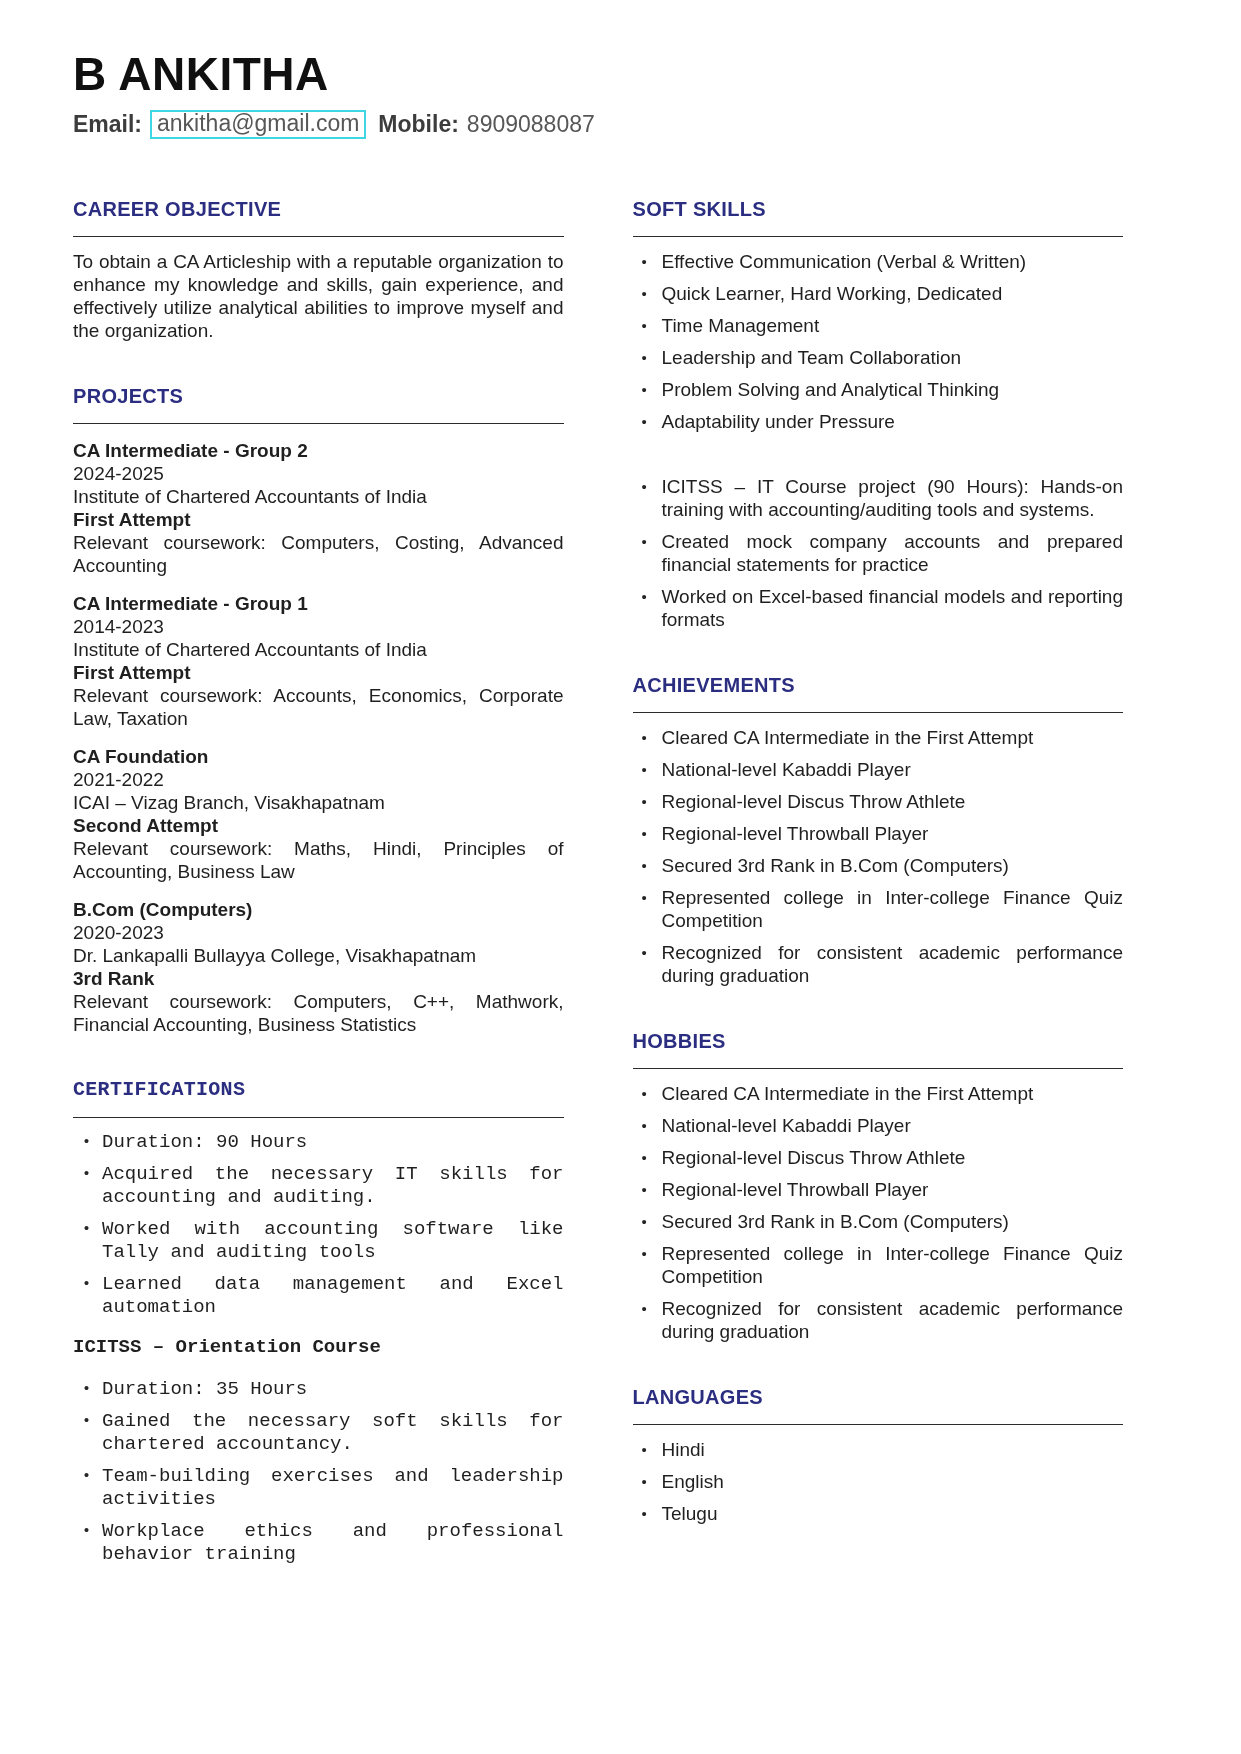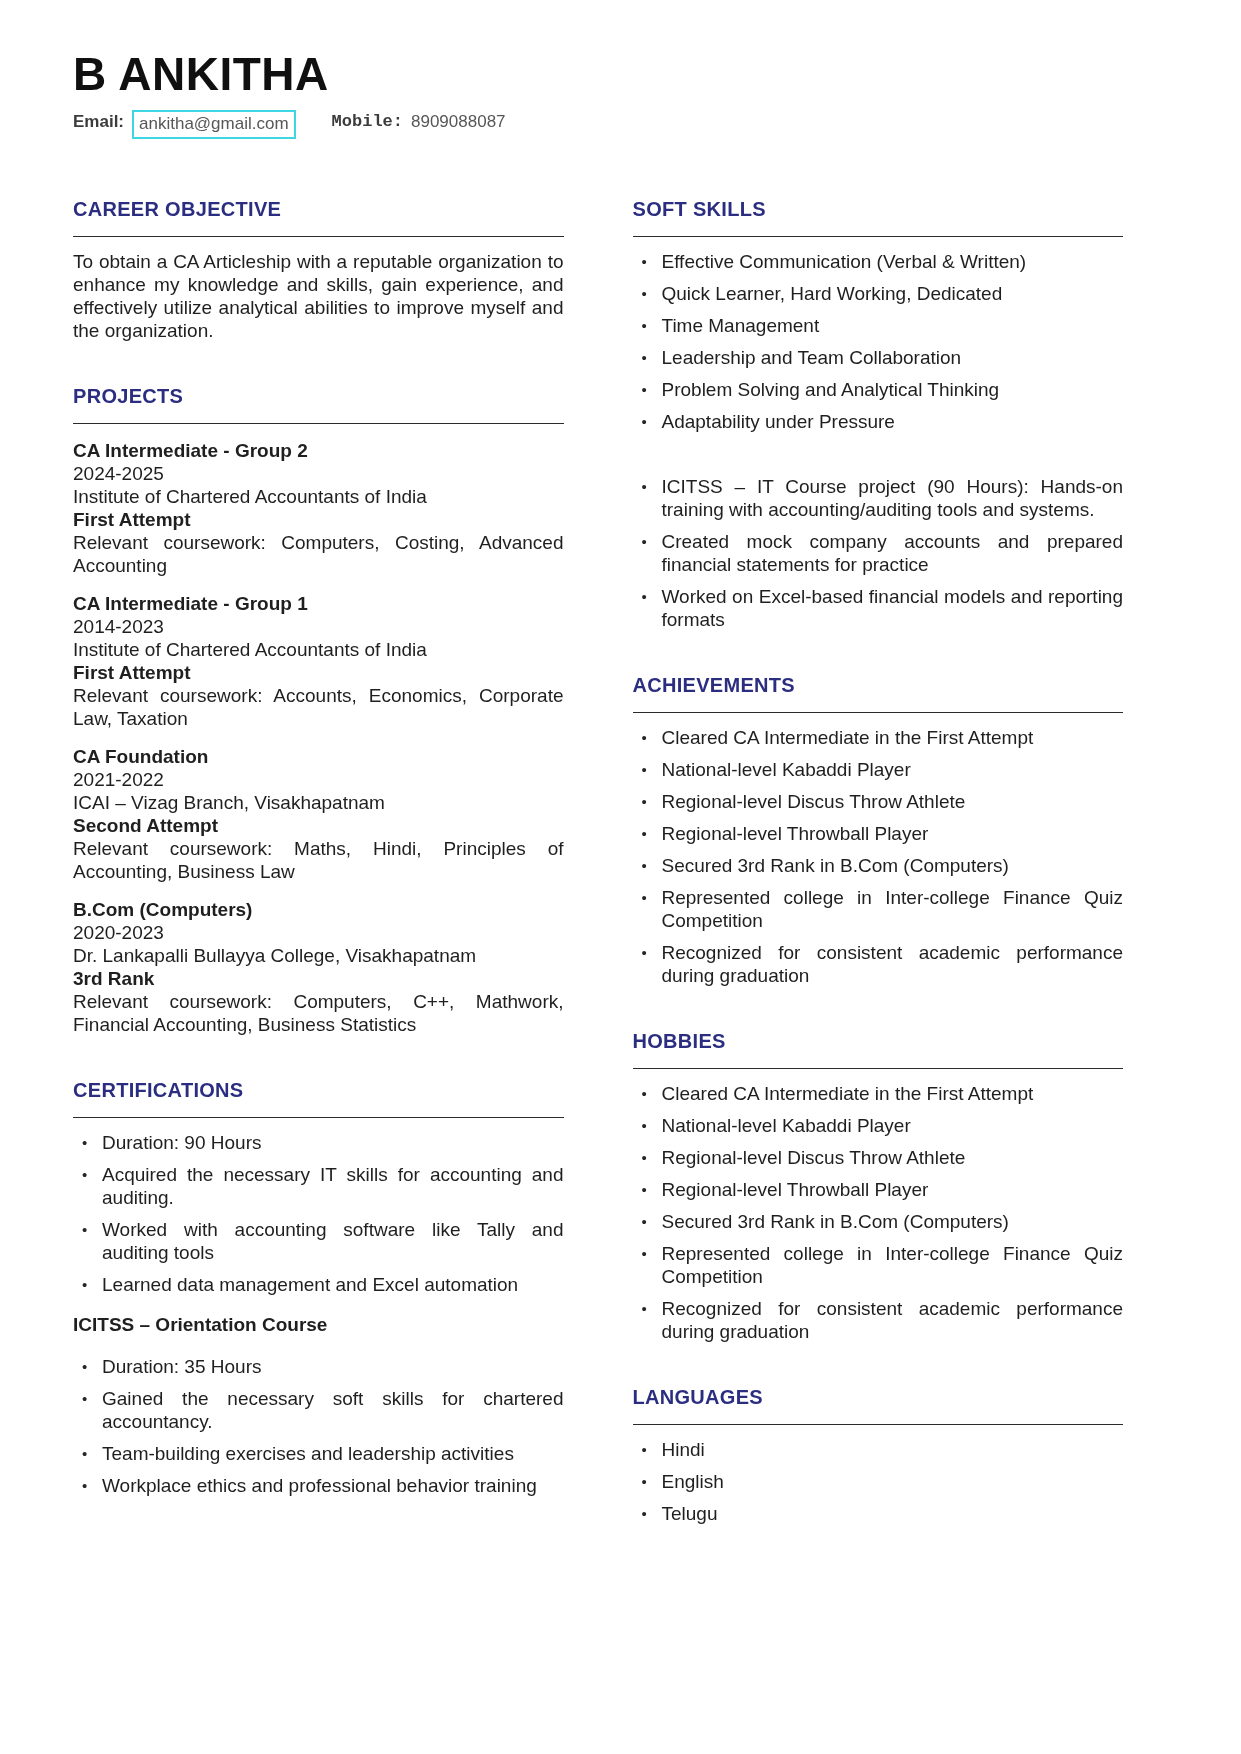--- a/index.html
+++ b/index.html
@@ -21,38 +21,38 @@
     padding:48px 88px 0 73px;
     background:#fff;
   }
   
   h1.name{
     margin:0 0 10px 0;
     font-size:46px;line-height:52px;font-weight:700;color:#101010;
     letter-spacing:.5px;
   }
   .contact{
-    display:flex;
-    font-size:17px;color:#575757;
+    display:flex;align-items:center;
+    font-size:23px;color:#575757;
   }
   .contact .label{font-weight:700;color:#3c3c3c;margin-right:8px;}
   .email-box{
     display:inline-block;
     border:2px solid var(--email-border);
     border-radius:0;
     padding:0 5px 2px 5px;
     color:#575757;
   }
-  .mobile-label{margin-left:36px;font-family:Liberation Mono, monospace;}
+  .mobile-label{margin-left:12px;}
   
   .columns{display:flex;gap:69px;margin-top:58px;}
   .col{flex:1;min-width:0;}
   
   .section + .section{margin-top:42px;}
-  .section.extra-top{}
+  .section.extra-top{font-family:Liberation Mono, monospace;}
   h2.sec-heading{
     margin:0 0 13px 0;
     font-size:20px;line-height:24px;font-weight:700;
     color:var(--heading-color);
     letter-spacing:.3px;
     padding-bottom:15px;
     border-bottom:1.6px solid var(--rule-color);
   }
   p.body-text{margin:0;}
   .justify{text-align:justify;hyphens:auto;-webkit-hyphens:auto;overflow-wrap:break-word;}

